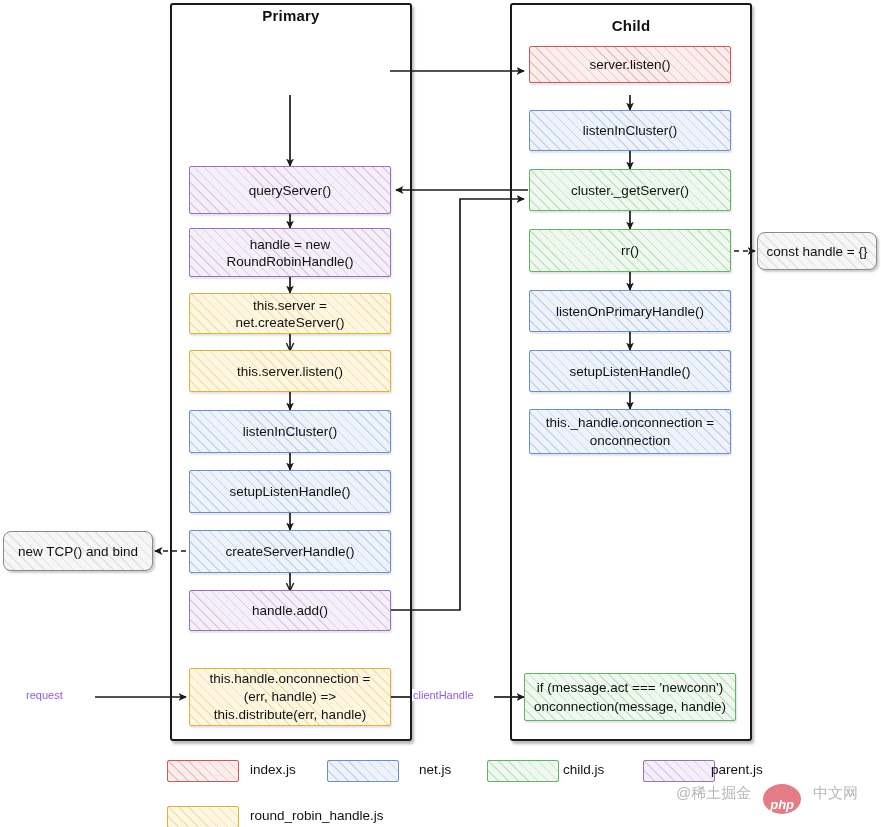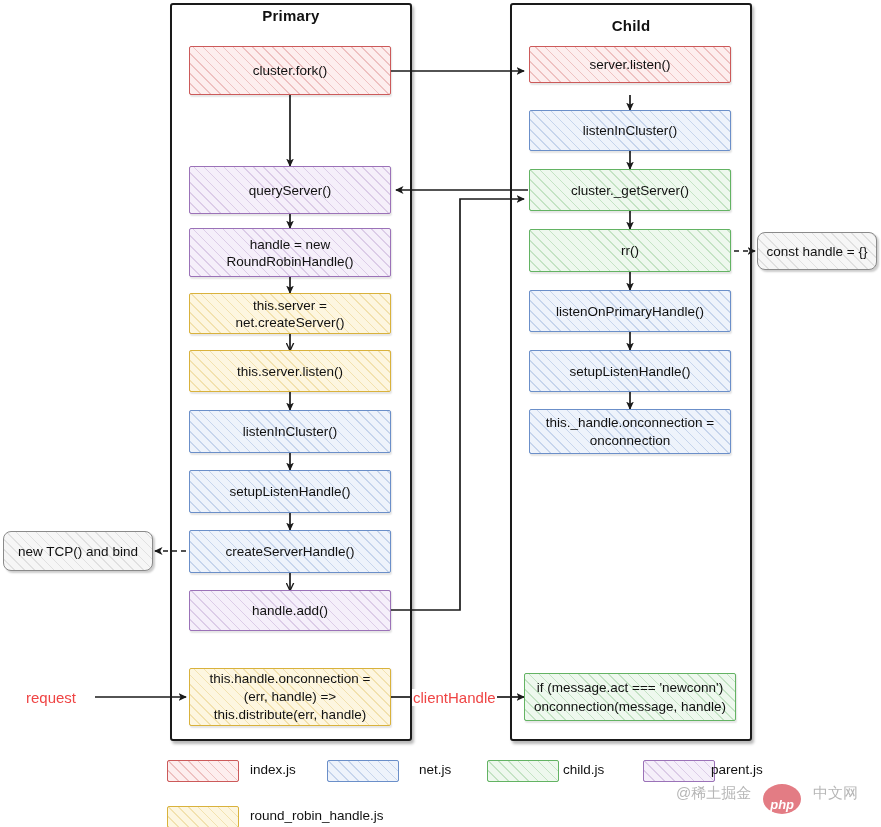--- a/index.html
+++ b/index.html
@@ -75,22 +75,22 @@
   
   #links {
     position: absolute;
     left: 0; top: 0;
     width: 881px; height: 827px;
     pointer-events: none;
   }
   
   .flabel {
     position: absolute;
-    font-size: 15px;
-    color: #ef4444;
+    font-size: 11px;
+    color: #8b5cf6;
     white-space: nowrap;
   }
   
   .legend-swatch {
     position: absolute;
     width: 72px;
     height: 22px;
     box-sizing: border-box;
     border-width: 1.6px;
     border-style: solid;
@@ -177,23 +177,20 @@
 
       <path d="M186,551 L155,551" stroke-dasharray="5,4" marker-end="url(#ah)"></path>
 
       <path d="M95,697 L186,697" marker-end="url(#ah)"></path>
 
       <path d="M390,697 L411,697"></path>
       <path d="M494,697 L524,697" marker-end="url(#ah)"></path>
     </g>
   </svg>
 
-  <div class="node c-index" style="left:189px; top:46px; width:202px; height:49px;">
-    <span>cluster.fork()</span>
-  </div>
 
   <div class="node c-parent" style="left:189px; top:166px; width:202px; height:48px;">
     <span>queryServer()</span>
   </div>
 
   <div class="node c-parent" style="left:189px; top:228px; width:202px; height:49px;">
     <span>handle = new
 RoundRobinHandle()</span>
   </div>
 

